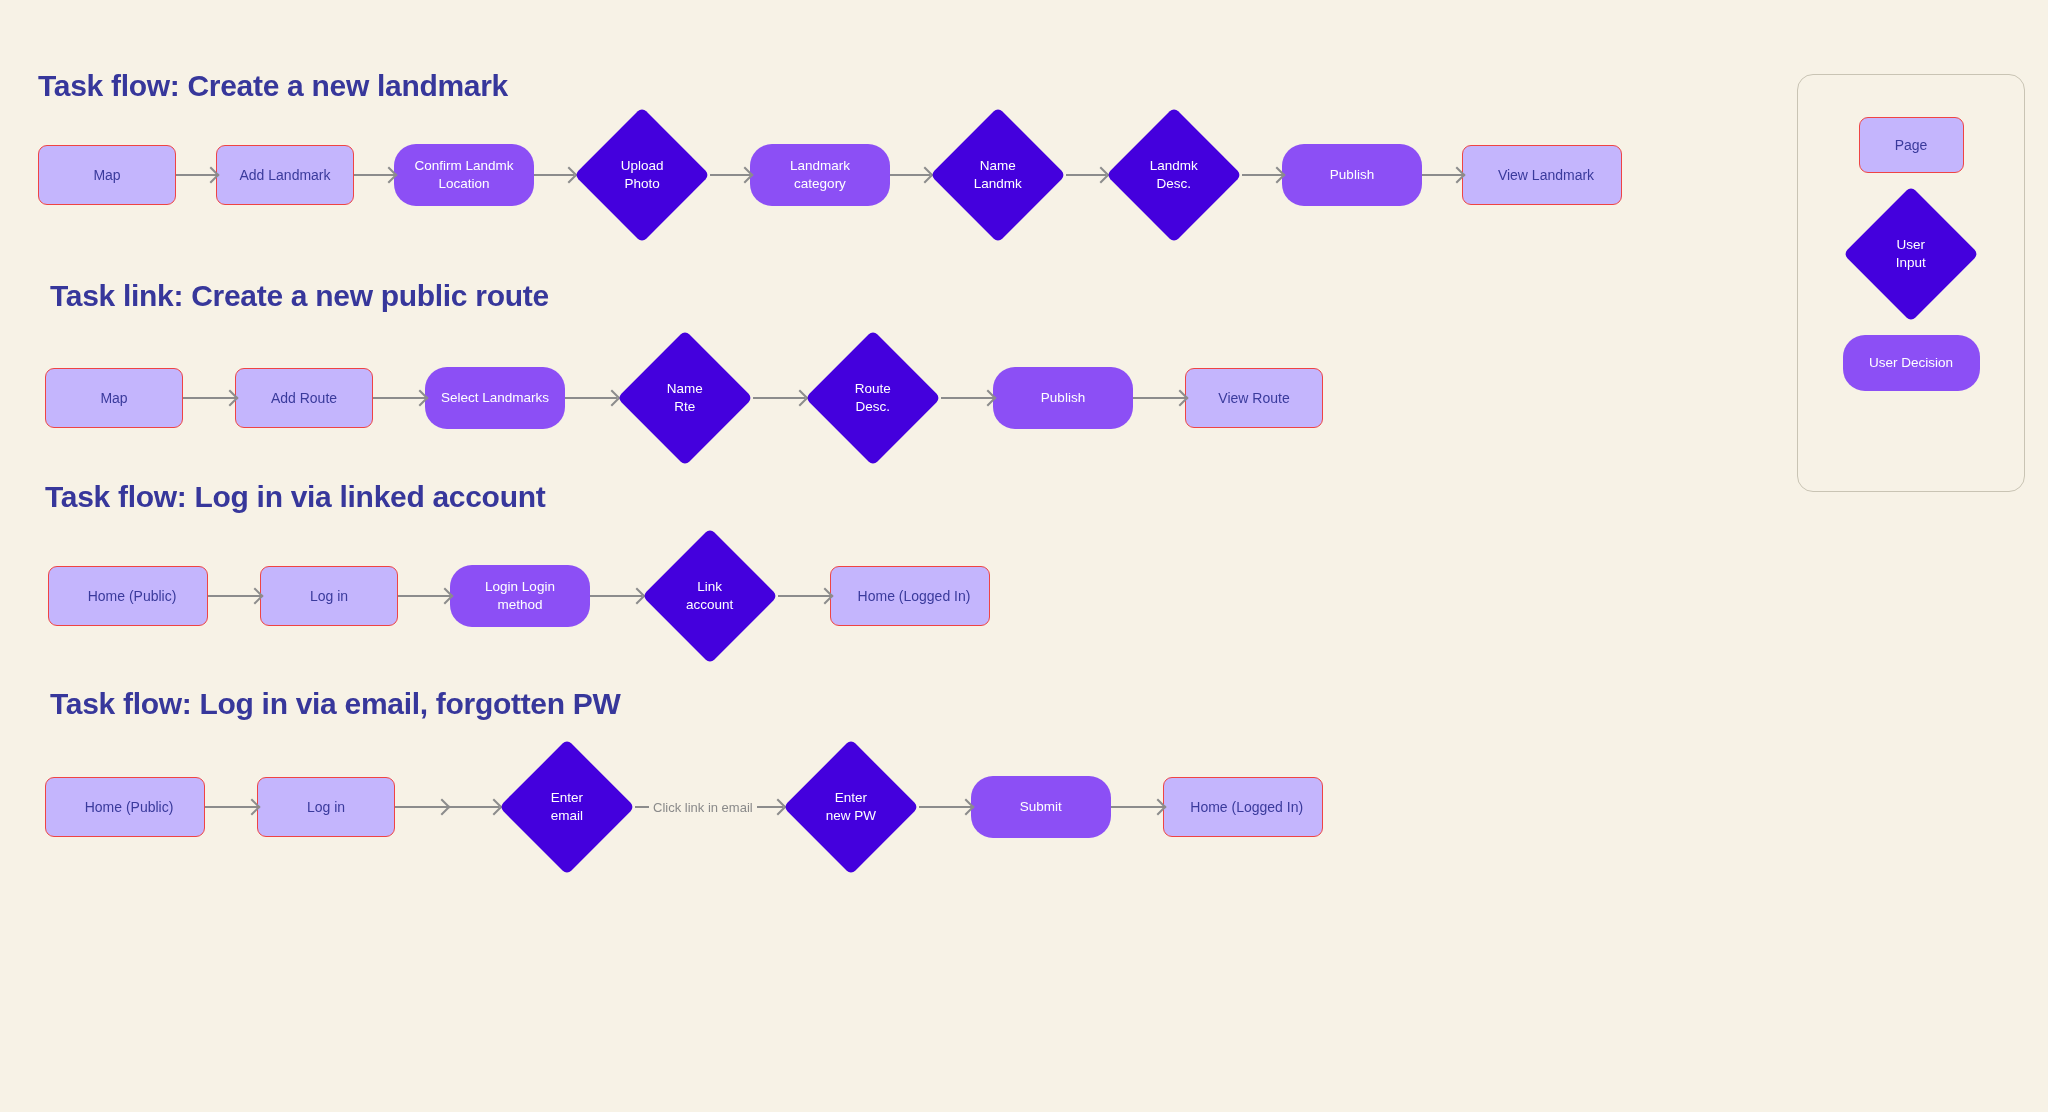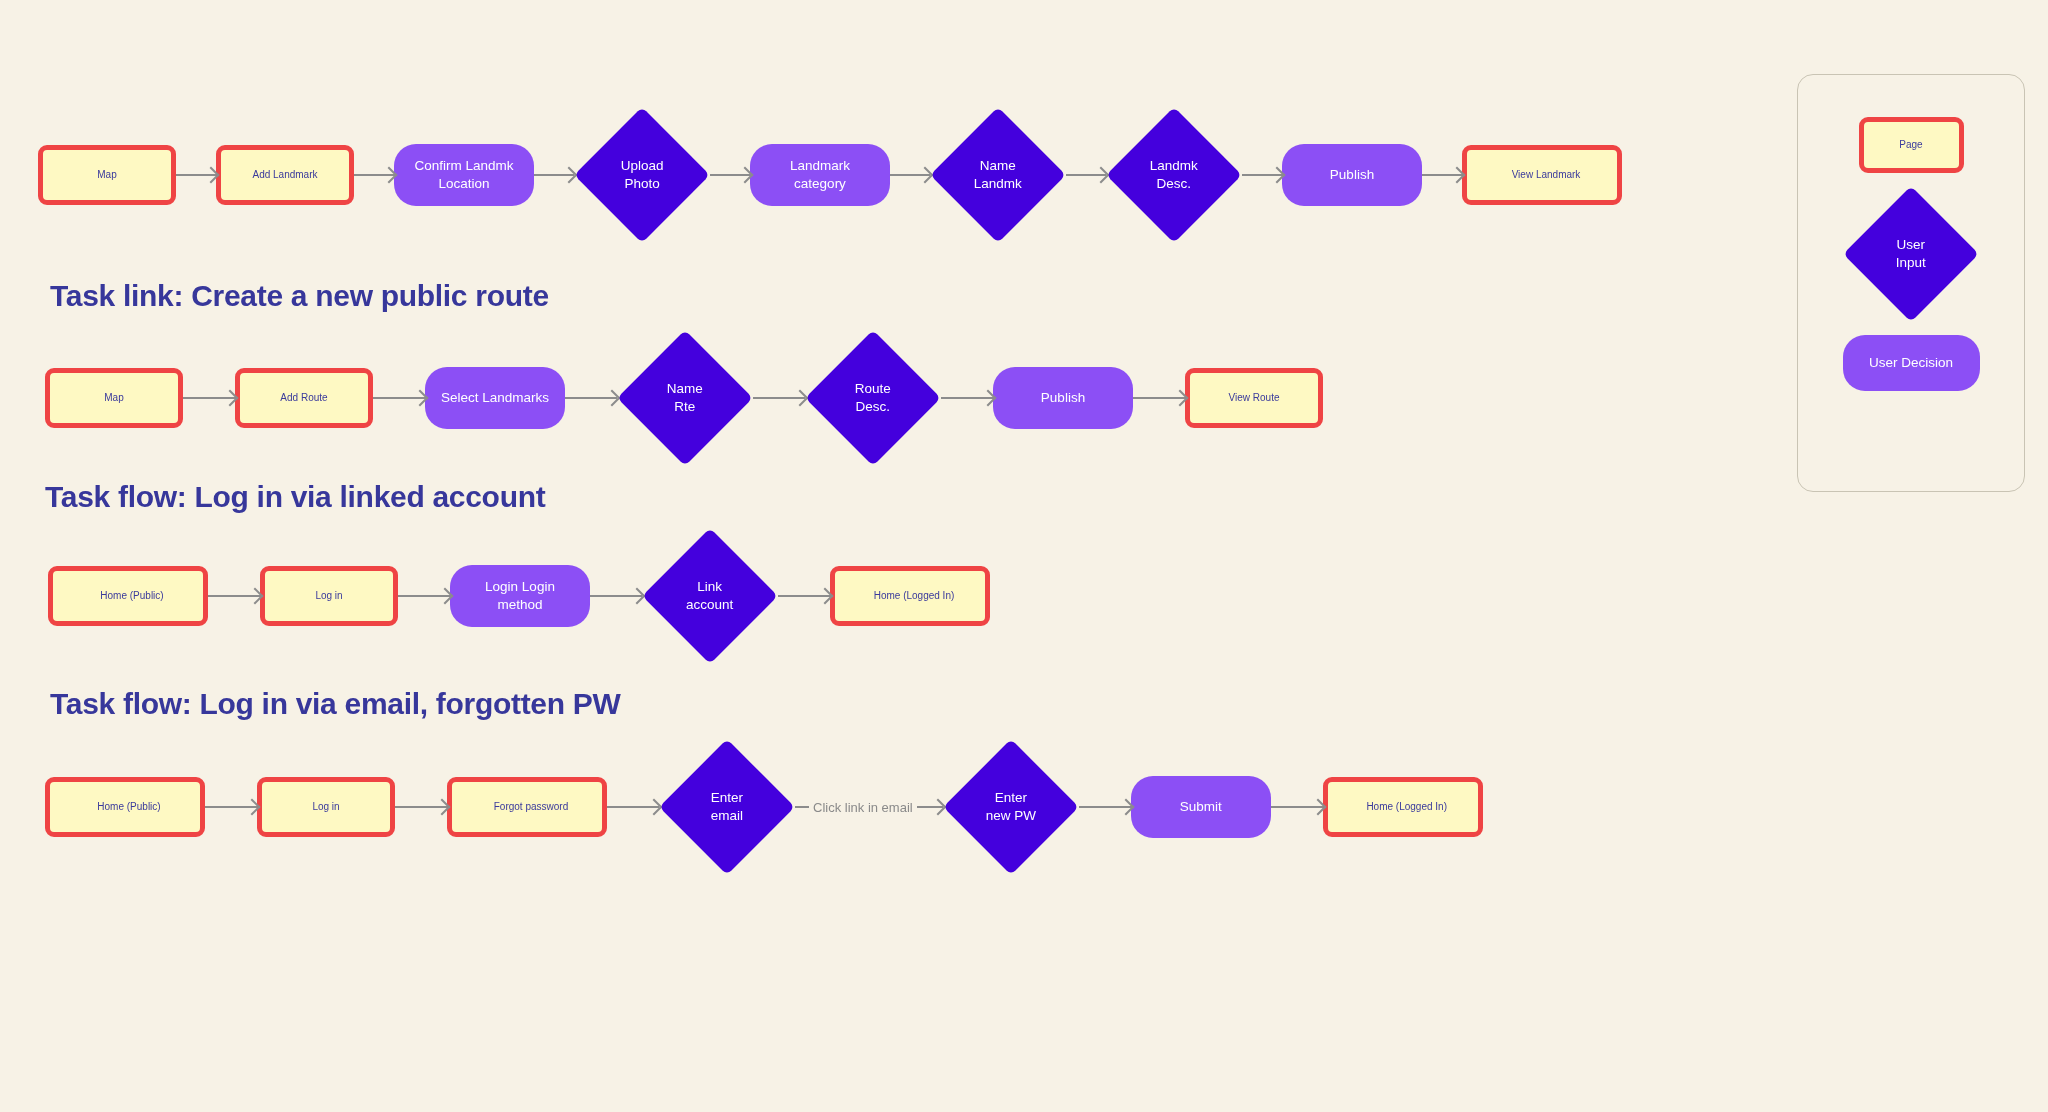--- a/index.html
+++ b/index.html
@@ -54,25 +54,25 @@
   .node-label {
     display: block;
     line-height: 1.35;
     white-space: pre-line;
   }
 
   
   .node.page {
     width: 138px;
     height: 60px;
-    border: 5px solid #ef4444;
+    border: 1px solid #ef4444;
     border-radius: 9px;
-    background: #fef9c3;
+    background: #c4b5fd;
     color: #3a3a9c;
-    font-size: 10px;
+    font-size: 14px;
   }
   .node.page.wide {
     width: 160px;
     padding-left: 8px;
   }
 
   
   .node.decision {
     width: 140px;
     height: 62px;
@@ -193,20 +193,21 @@
     width: 137px;
     height: 56px;
     margin-top: 16px;
   }
 </style>
 </head>
 <body>
 
 <div class="canvas">
 
+  <div class="flow-title" style="left:38px; top:69px;">Task flow: Create a new landmark</div>
 
   <div class="flow-row" id="row-0" style="left:38px; top:95px;">
       <div class="node page">
         <span class="node-label">Map</span>
       </div>
       <div class="arrow w-small"></div>
       <div class="node page">
         <span class="node-label">Add Landmark</span>
       </div>
       <div class="arrow w-small"></div>
@@ -320,23 +321,20 @@
 
   <div class="flow-row" id="row-3" style="left:45px; top:727px;">
       <div class="node page wide">
         <span class="node-label">Home (Public)</span>
       </div>
       <div class="arrow w-mid"></div>
       <div class="node page">
         <span class="node-label">Log in</span>
       </div>
       <div class="arrow w-mid"></div>
-      <div class="node page wide">
-        <span class="node-label">Forgot password</span>
-      </div>
       <div class="arrow w-mid"></div>
       <div class="diamond-slot">
         <div class="node input">
           <span class="node-label">Enter
 email</span>
         </div>
       </div>
       <div class="arrow-labeled">
         <span class="seg"></span>
         <span class="edge-text">Click link in email</span>

